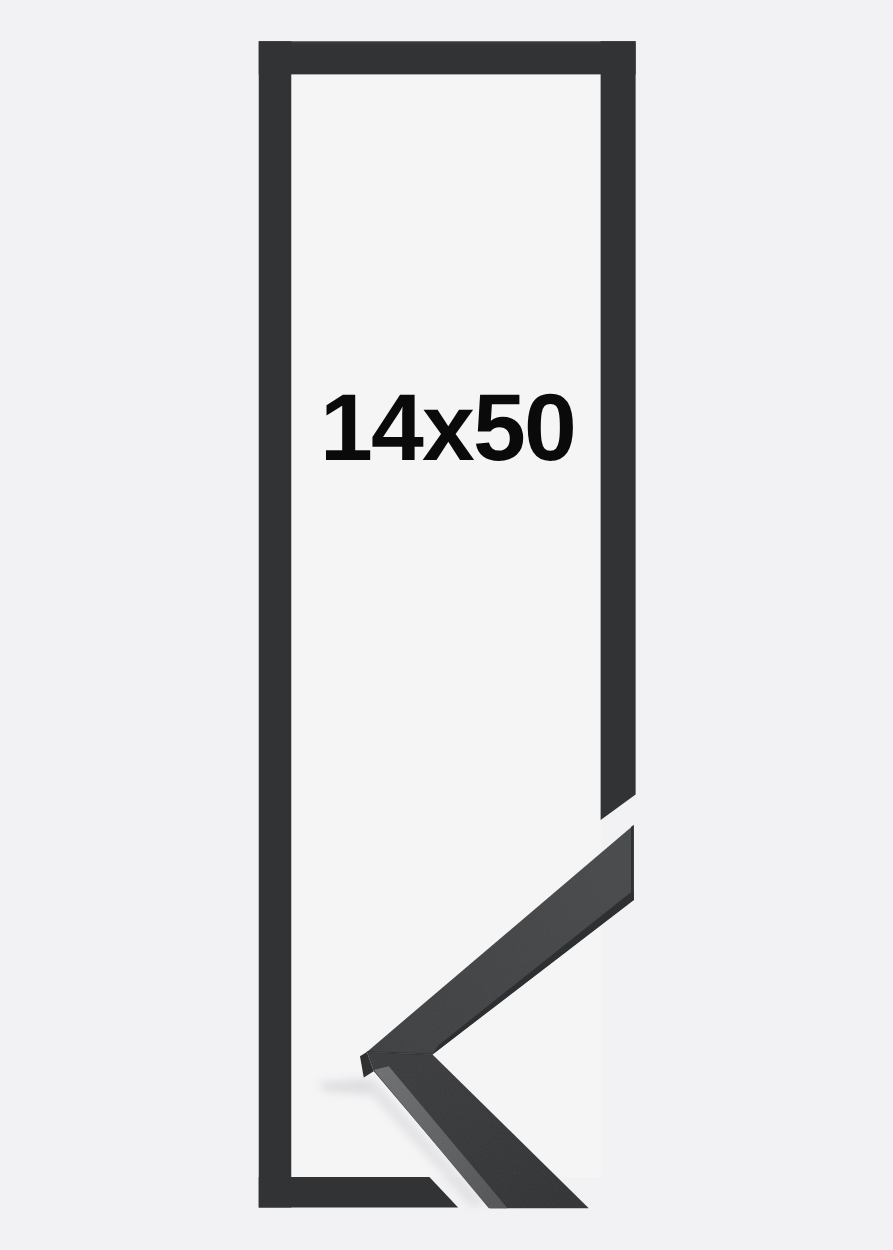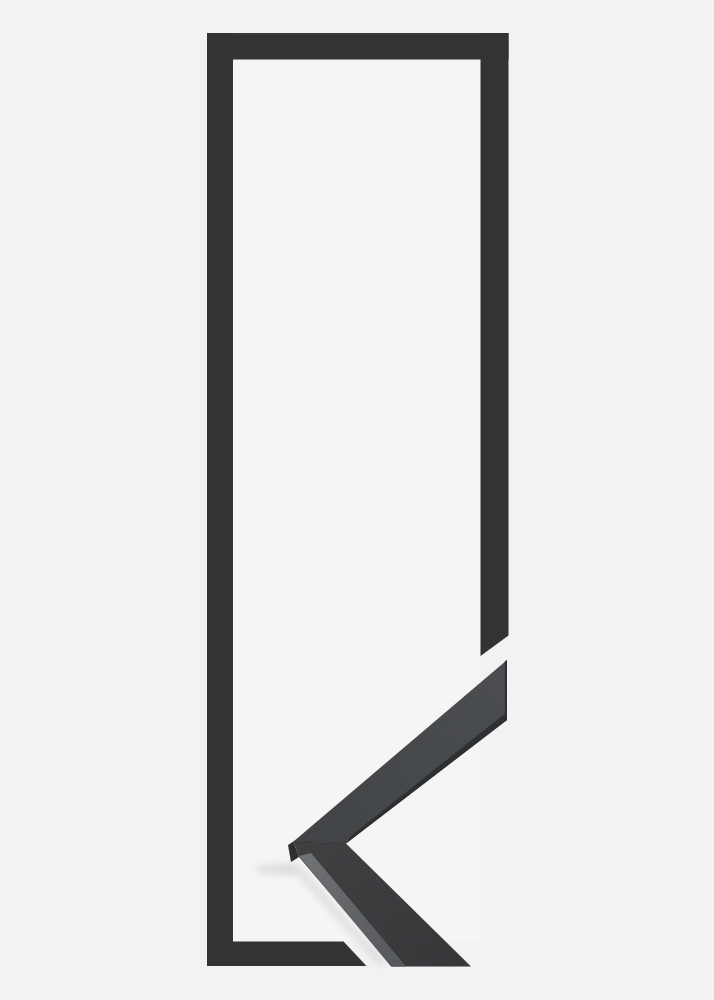--- a/index.html
+++ b/index.html
@@ -105,13 +105,14 @@
       <polygon points="299,856 311,853 406,966.5 391,966.5" fill="url(#gradHighlight)"></polygon>
 
       <polygon points="293.5,841.5 288,845 291,862 299,857" fill="#2a2b2d"></polygon>
 
       <line x1="293.5" y1="841.5" x2="346" y2="843.5" stroke-width="1.4" opacity="0.55" stroke="#232527"></line>
 
       <path d="M293.5,841.5 L507,660 L507,720 L346,843.5 L471,966.5 L392,966.5 L299,857 L291,862 L288,845 Z" filter="url(#grain)" opacity="0.07"></path>
     </g>
   </svg>
 
+  <div class="size-label">14x50</div>
 </div>
 
 </body></html>

